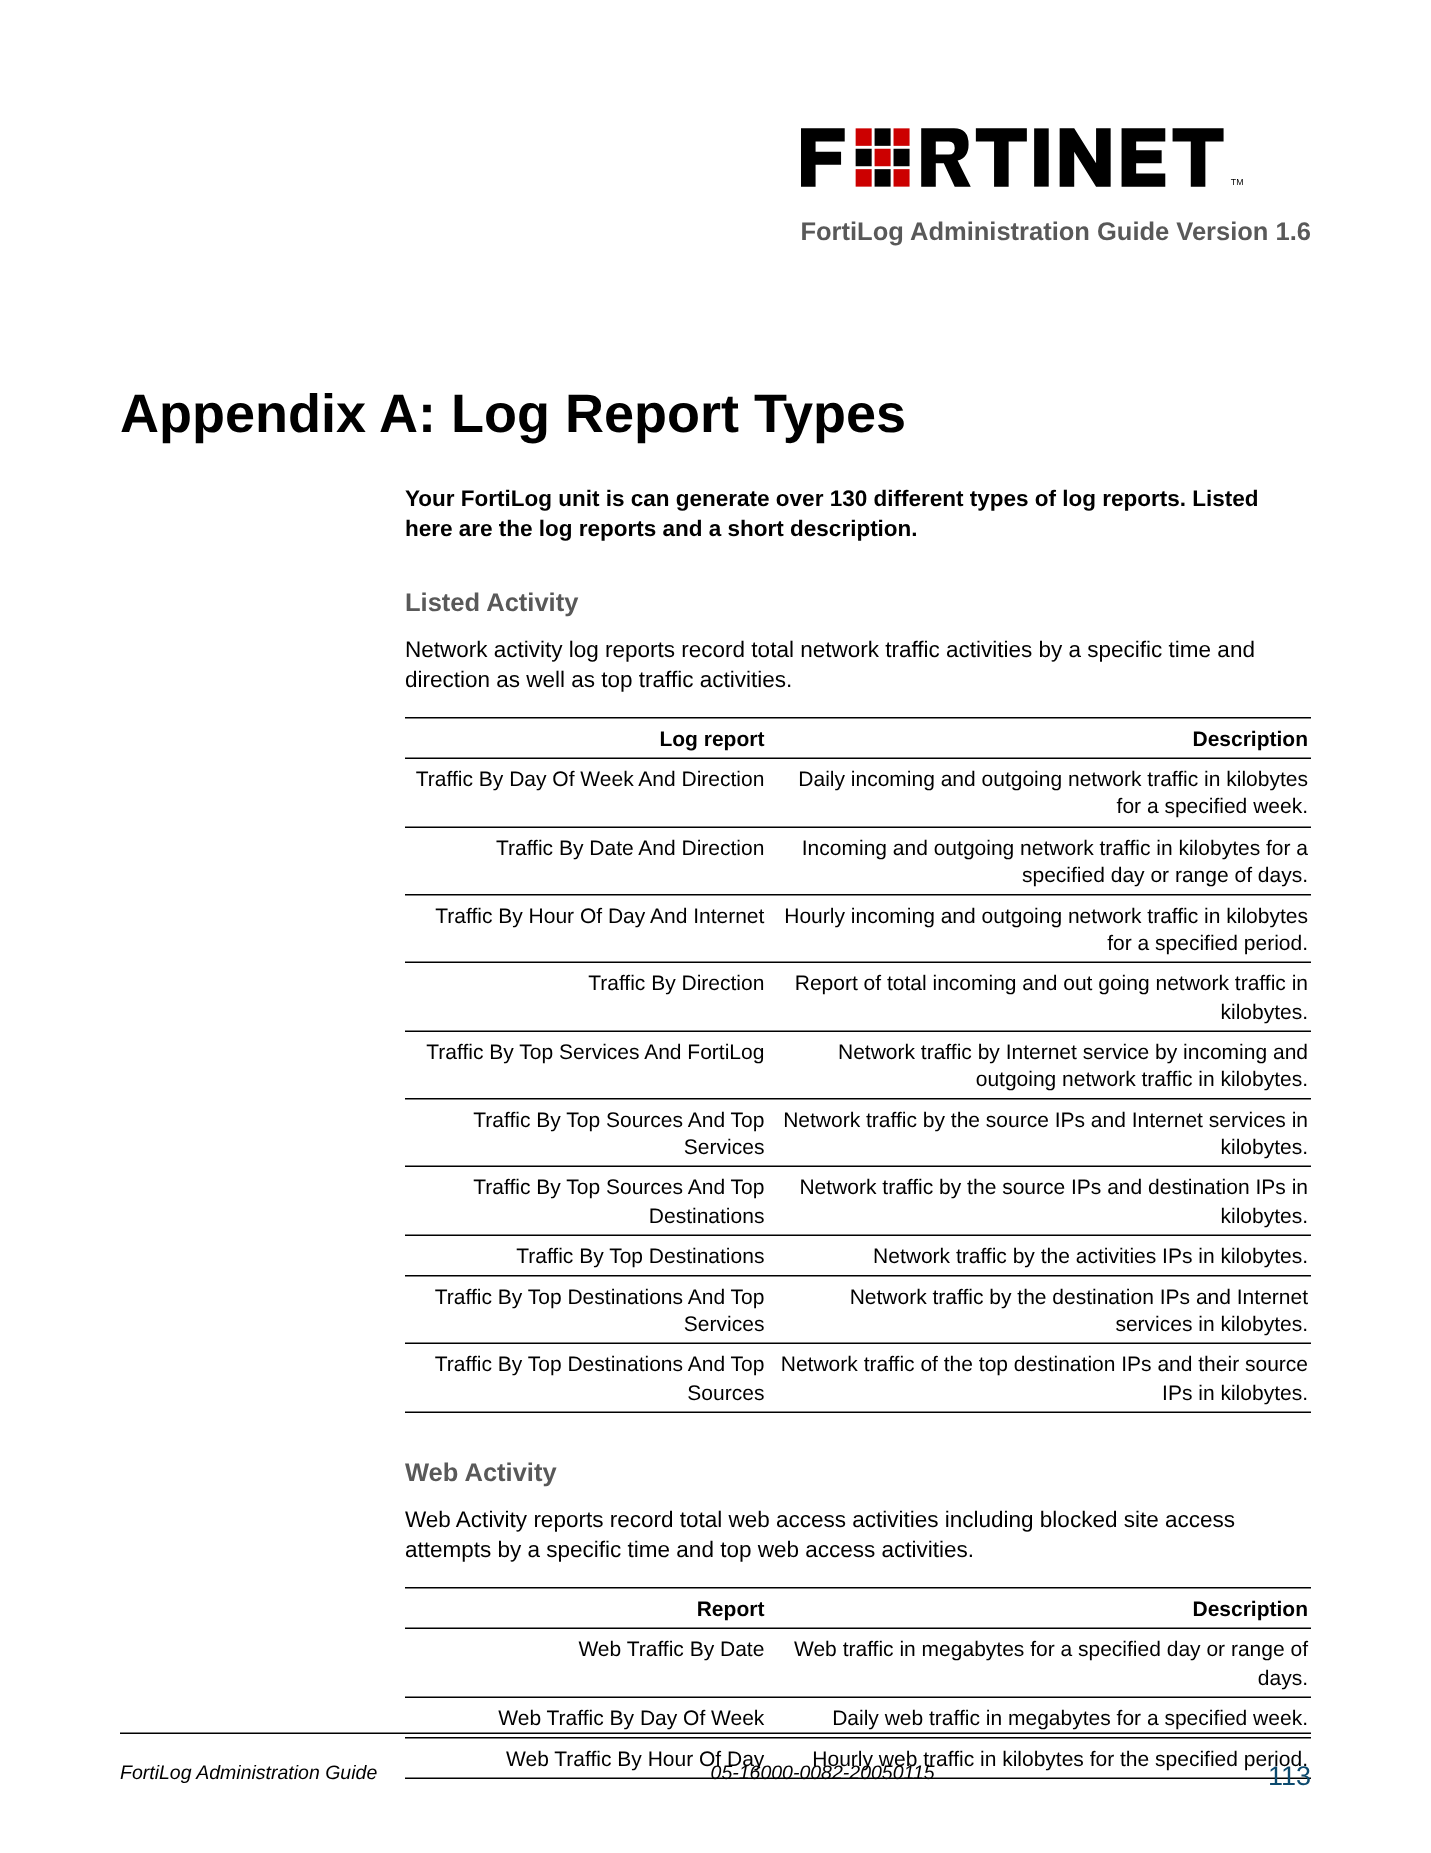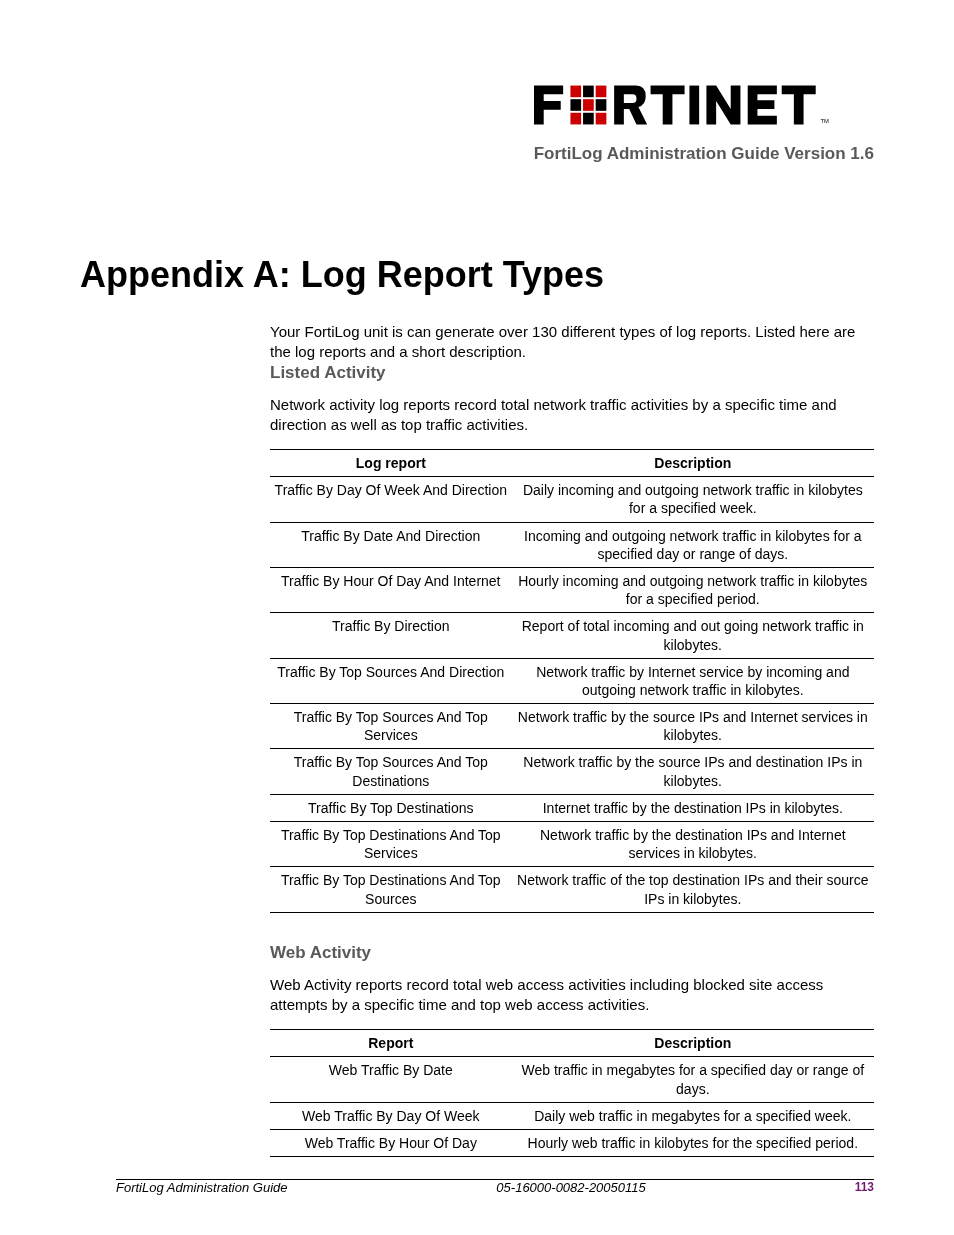--- a/index.html
+++ b/index.html
@@ -37,21 +37,23 @@
     }
     h1 {
       font-size: 36px;
       font-weight: bold;
       margin-bottom: 26px;
       margin-left: 0;
     }
     .intro {
       font-size: 15px;
       margin-left: 190px;
+      margin-bottom: 28px;
       line-height: 1.35;
+      font-weight: bold;
     }
     h2 {
       font-size: 17px;
       font-weight: bold;
       color: #595959;
       margin-left: 190px;
       margin-bottom: 12px;
     }
     .section-intro {
       font-size: 15px;
@@ -60,21 +62,21 @@
       line-height: 1.35;
     }
     table {
       margin-left: 190px;
       width: calc(100% - 190px);
       border-collapse: collapse;
       font-size: 14px;
       margin-bottom: 30px;
     }
     th, td {
-      text-align: center;
+      text-align: right;
       vertical-align: top;
       padding: 4px 2px;
       border-top: 1px solid #000;
       line-height: 1.3;
     }
     th {
       font-weight: bold;
     }
     tr:last-child td {
       border-bottom: 1px solid #000;
@@ -83,35 +85,34 @@
       border-bottom: none;
     }
     .col1 { width: 40%; }
     .col2 { width: 60%; }
     .footer {
       position: absolute;
       bottom: 40px;
       left: 80px;
       right: 80px;
       border-top: 1px solid #000;
-      padding-top: 0;
+      padding-top: 18px;
       font-size: 13px;
       display: flex;
       justify-content: space-between;
       font-style: italic;
-      margin-left: 36px;
     }
     .footer .center {
       font-style: italic;
     }
     .footer .pagenum {
       font-style: normal;
-      font-weight: bold;
-      color: #701a75;
-      font-size: 12px;
+      font-weight: normal;
+      color: #0c4a6e;
+      font-size: 18px;
     }
     thead th { border-top: 1px solid #000; }
   </style>
 </head>
 <body>
 
 <div class="page">
   <div class="logo-block">
     <span class="logo">
       <svg viewBox="0 0 700 100" xmlns="http://www.w3.org/2000/svg">
@@ -176,34 +177,34 @@
         </tr>
         <tr>
           <td class="col1">Traffic By Hour Of Day And Internet</td>
           <td class="col2">Hourly incoming and outgoing network traffic in kilobytes for a specified period.</td>
         </tr>
         <tr>
           <td class="col1">Traffic By Direction</td>
           <td class="col2">Report of total incoming and out going network traffic in kilobytes.</td>
         </tr>
         <tr>
-          <td class="col1">Traffic By Top Sources And Direction</td>
+          <td class="col1">Traffic By Top Services And FortiLog</td>
           <td class="col2">Network traffic by Internet service by incoming and outgoing network traffic in kilobytes.</td>
         </tr>
         <tr>
           <td class="col1">Traffic By Top Sources And Top Services</td>
           <td class="col2">Network traffic by the source IPs and Internet services in kilobytes.</td>
         </tr>
         <tr>
           <td class="col1">Traffic By Top Sources And Top Destinations</td>
           <td class="col2">Network traffic by the source IPs and destination IPs in kilobytes.</td>
         </tr>
         <tr>
           <td class="col1">Traffic By Top Destinations</td>
-          <td class="col2">Internet traffic by the destination IPs in kilobytes.</td>
+          <td class="col2">Network traffic by the activities IPs in kilobytes.</td>
         </tr>
         <tr>
           <td class="col1">Traffic By Top Destinations And Top Services</td>
           <td class="col2">Network traffic by the destination IPs and Internet services in kilobytes.</td>
         </tr>
         <tr>
           <td class="col1">Traffic By Top Destinations And Top Sources</td>
           <td class="col2">Network traffic of the top destination IPs and their source IPs in kilobytes.</td>
         </tr>
       </tbody>

